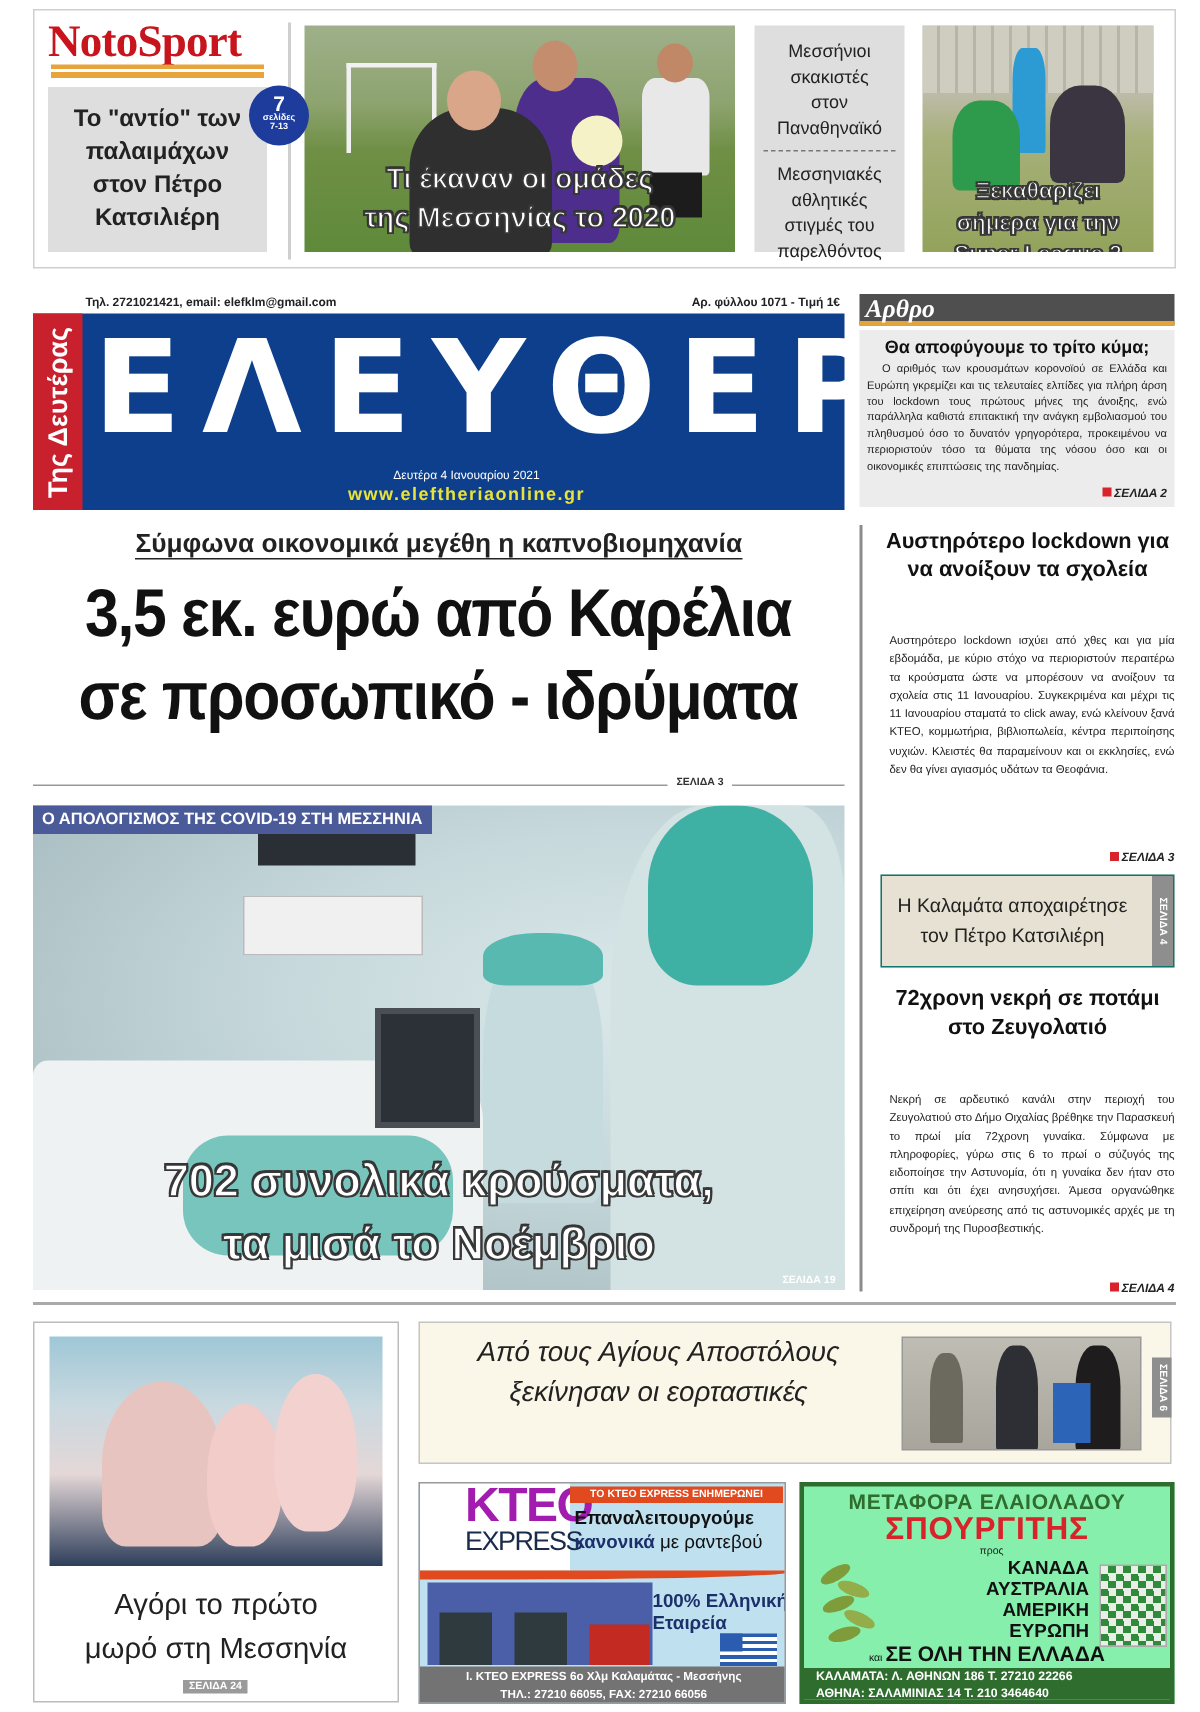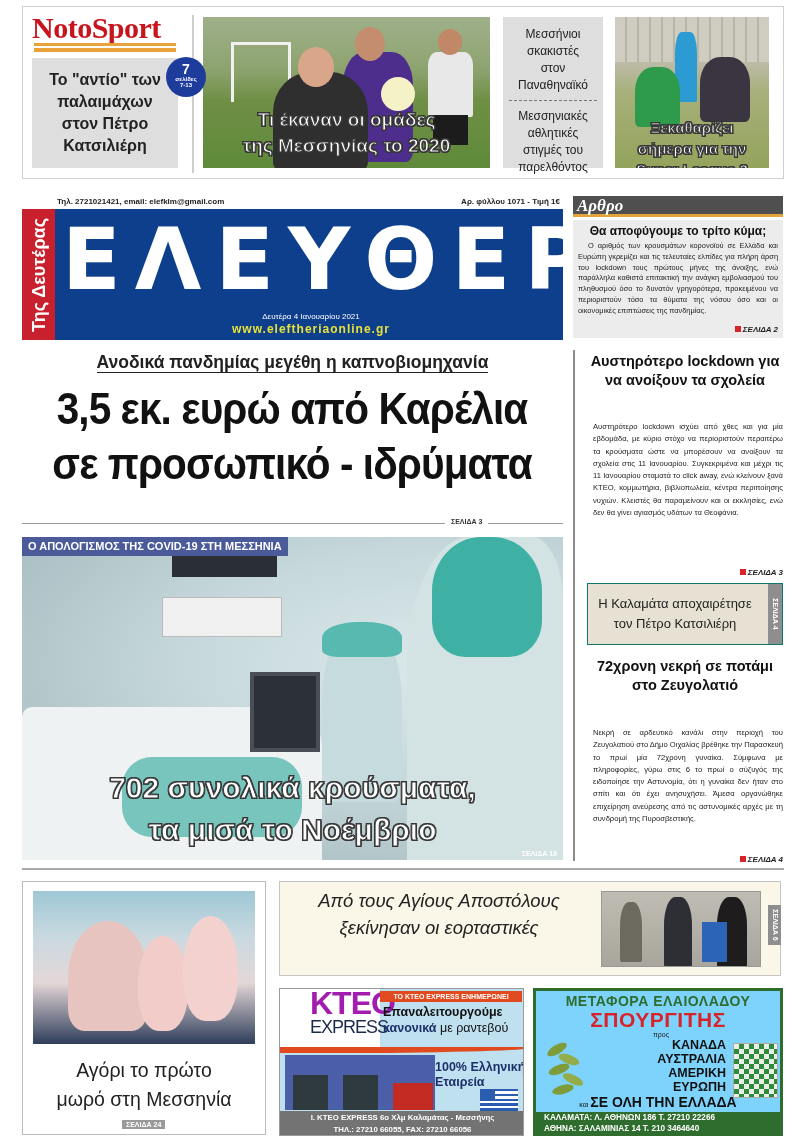--- a/index.html
+++ b/index.html
@@ -140,21 +140,21 @@
   .kteo-building .d1 { position: absolute; left: 8px; top: 20px; width: 35px; height: 35px; background: #2f3a3f; }
   .kteo-building .d2 { position: absolute; left: 58px; top: 20px; width: 35px; height: 35px; background: #2f3a3f; }
   .kteo-building .d3 { position: absolute; left: 108px; top: 28px; width: 40px; height: 27px; background: #c22a22; }
   .kteo-greek1 { position: absolute; left: 155px; top: 71px; font-weight: bold; font-size: 12.5px; color: #1d2f6a; white-space: nowrap; }
   .kteo-greek2 { position: absolute; left: 155px; top: 86px; font-weight: bold; font-size: 12.5px; color: #1d2f6a; white-space: nowrap; }
   .kteo-flag { position: absolute; left: 200px; top: 100px; width: 38px; height: 22px; background: repeating-linear-gradient(180deg, #2a5db0 0 2.4px, #fff 2.4px 4.8px); }
   .kteo-flag::before { content: ""; position: absolute; left: 0; top: 0; width: 15px; height: 12px; background: #2a5db0; }
   .kteo-footer { position: absolute; left: 0; top: 122px; width: 245px; height: 26px; background: #737373; color: #fff; text-align: center; font-weight: bold; font-size: 7.8px; line-height: 12px; padding-top: 1px; white-space: nowrap; }
 
   
-  .olive-ad { left: 533px; top: 988px; width: 250px; height: 148px; border: 3px solid #2e6d2d; background: #7dd3fc; overflow: hidden; }
+  .olive-ad { left: 533px; top: 988px; width: 250px; height: 148px; border: 3px solid #2e6d2d; background: #86efac; overflow: hidden; }
   .olive-h1 { position: absolute; left: 0; top: 2px; width: 100%; text-align: center; font-weight: bold; font-size: 14px; color: #2e6d2d; letter-spacing: 0.5px; white-space: nowrap; }
   .olive-h2 { position: absolute; left: 0; top: 17px; width: 100%; text-align: center; font-weight: bold; font-size: 21px; color: #d8232a; letter-spacing: 0.5px; line-height: 24px; }
   .olive-pros { position: absolute; left: 117px; top: 40px; font-size: 7px; color: #222; }
   .olive-dest { position: absolute; left: 60px; top: 47px; width: 130px; text-align: right; font-weight: bold; font-size: 12.5px; line-height: 14px; color: #111; }
   .olive-all { position: absolute; left: 0; top: 103px; width: 100%; text-align: center; font-weight: bold; font-size: 14px; color: #111; white-space: nowrap; }
   .olive-all small { font-size: 7px; font-weight: normal; }
   .olive-leaves { position: absolute; left: 8px; top: 50px; width: 55px; height: 55px; }
   .olive-leaves i { position: absolute; width: 22px; height: 9px; background: #7e9d3a; border-radius: 50%; }
   .olive-can { position: absolute; left: 197px; top: 52px; width: 45px; height: 55px; background: repeating-conic-gradient(#2f8a3c 0 25%, #e9efe5 0 50%) 0 0/10px 10px; border: 1px solid #aaa; }
   .olive-footer { position: absolute; left: 0; top: 121px; width: 100%; height: 24px; background: #2e6d2d; color: #fff; font-weight: bold; font-size: 8.2px; line-height: 11px; padding-left: 8px; white-space: nowrap; }
@@ -225,21 +225,21 @@
 <div class="abs arthro-head">
   <span>Αρθρο</span>
 </div>
 <div class="abs arthro-body">
   <div class="arthro-title">Θα αποφύγουμε το τρίτο κύμα;</div>
   <div class="arthro-text">Ο αριθμός των κρουσμάτων κορονοϊού σε Ελλάδα και Ευρώπη γκρεμίζει και τις τελευταίες ελπίδες για πλήρη άρση του lockdown τους πρώτους μήνες της άνοιξης, ενώ παράλληλα καθιστά επιτακτική την ανάγκη εμβολιασμού του πληθυσμού όσο το δυνατόν γρηγορότερα, προκειμένου να περιοριστούν τόσο τα θύματα της νόσου όσο και οι οικονομικές επιπτώσεις της πανδημίας.</div>
   <div class="ref-right"><span class="page-ref"><span class="sq"></span><span>ΣΕΛΙΔΑ 2</span></span></div>
 </div>
 
 <div class="abs kicker">
-  <span>Ανοδικά πανδημίας μεγέθη η καπνοβιομηχανία</span>
+  <span>Σύμφωνα οικονομικά μεγέθη η καπνοβιομηχανία</span>
 </div>
 <div class="abs headline">
   <div>3,5 εκ. ευρώ από Καρέλια</div>
   <div>σε προσωπικό - ιδρύματα</div>
 </div>
 <div class="abs lead-rule"></div>
 <div class="abs lead-ref">ΣΕΛΙΔΑ 3</div>
 
 <div class="abs photo covid-photo">
   <div class="monitor-top"></div>

